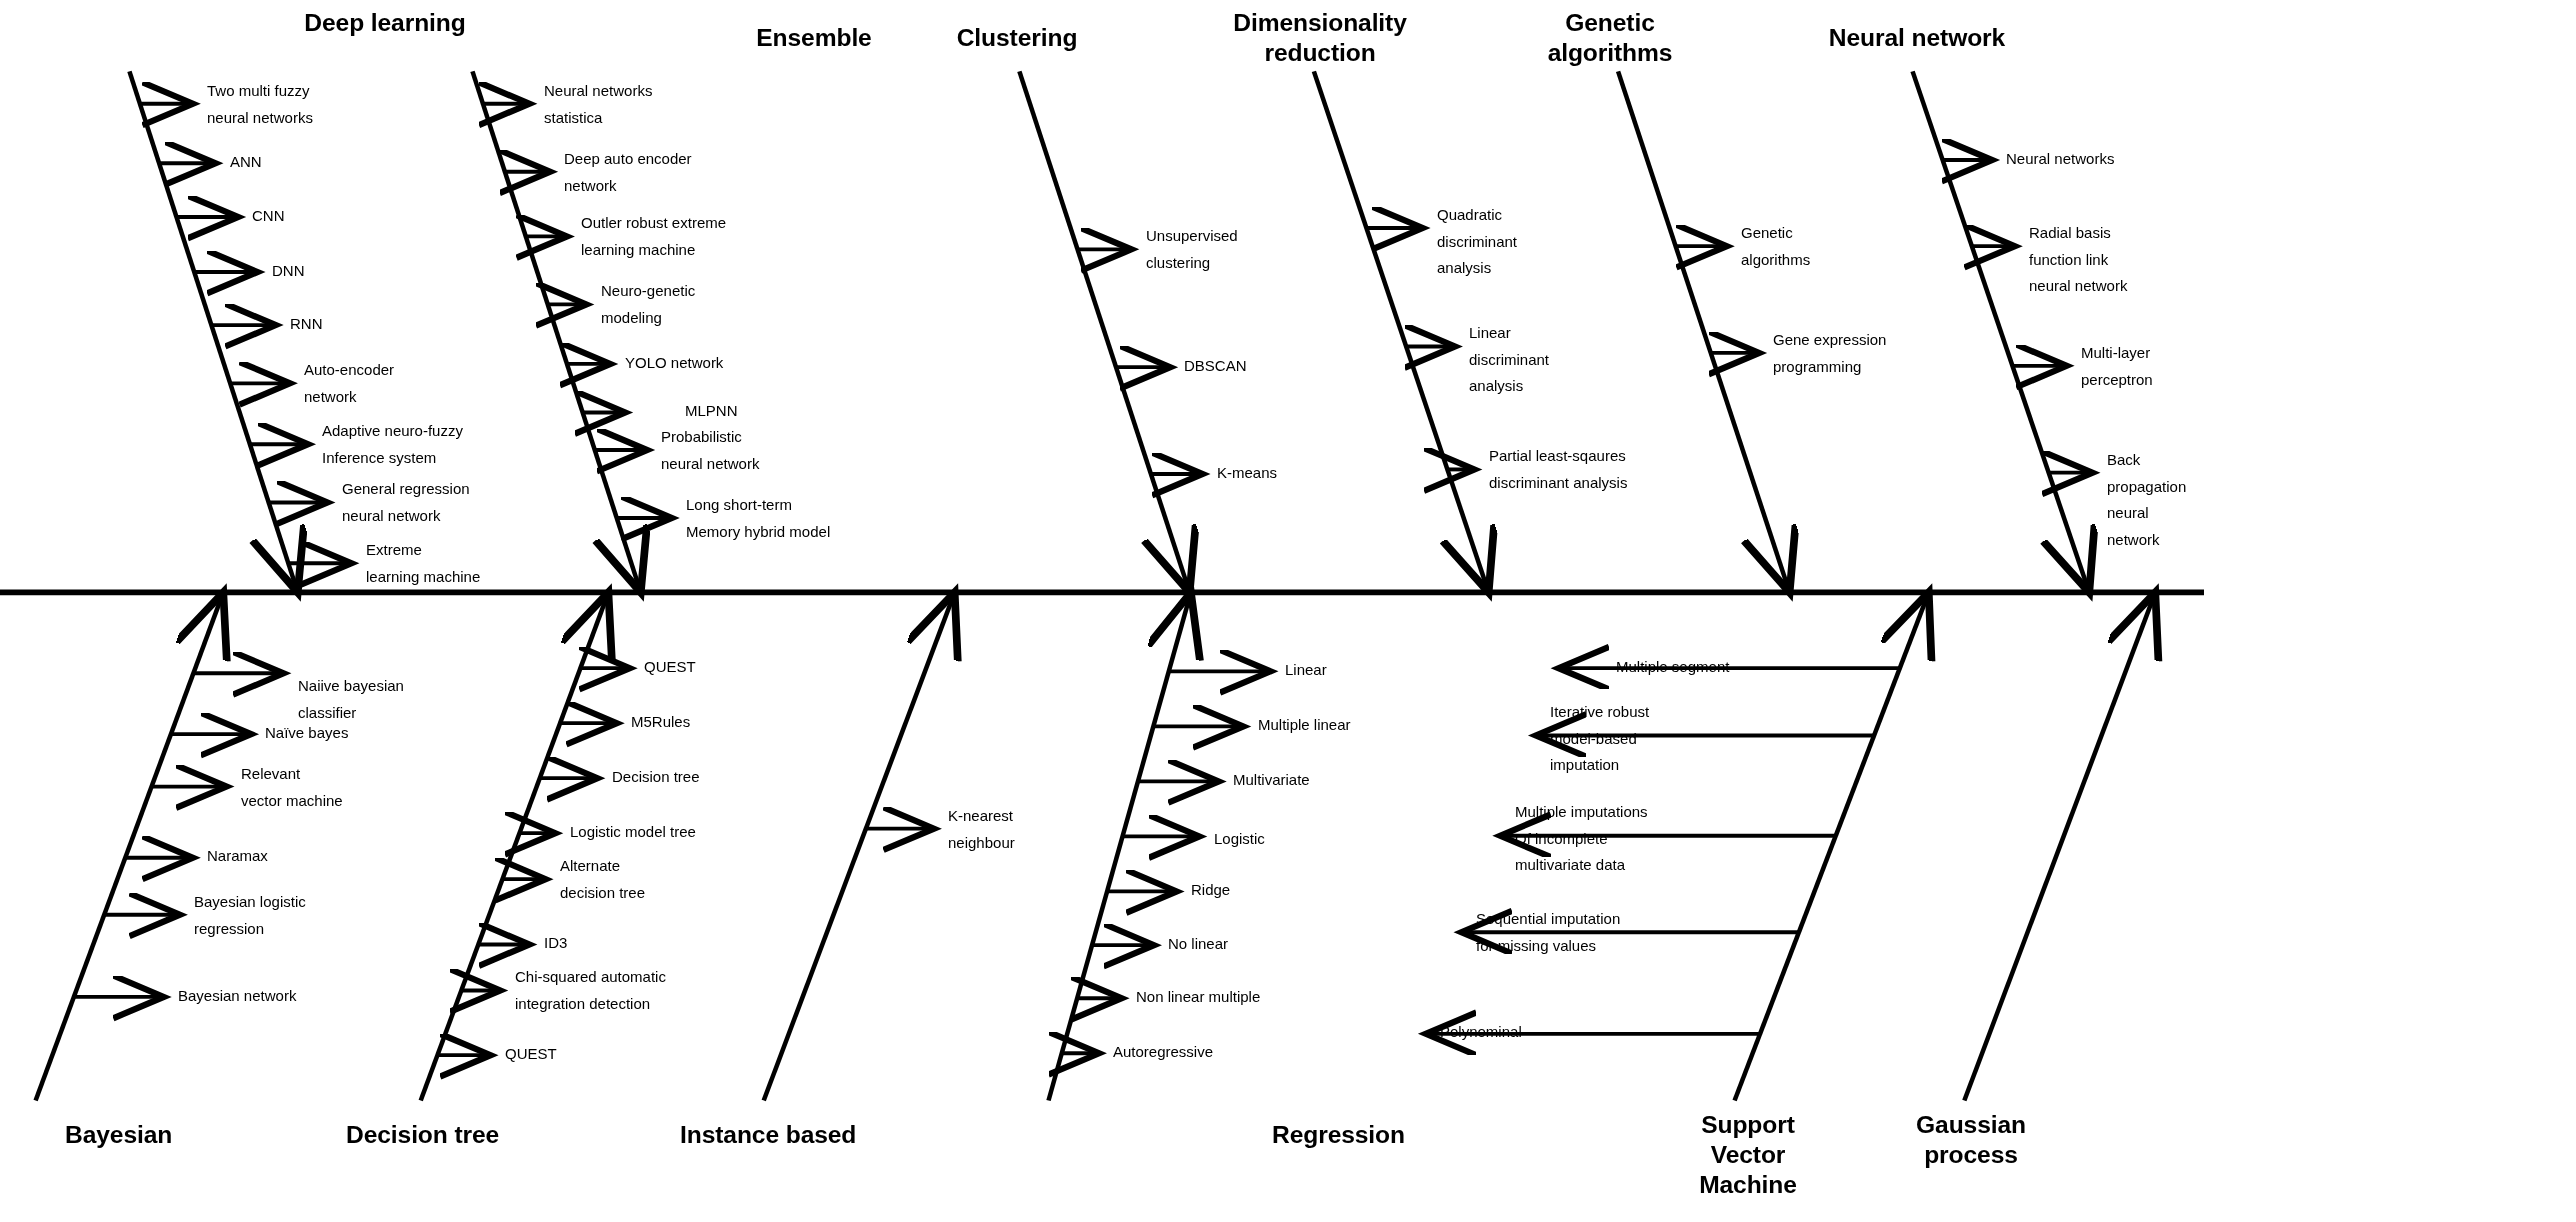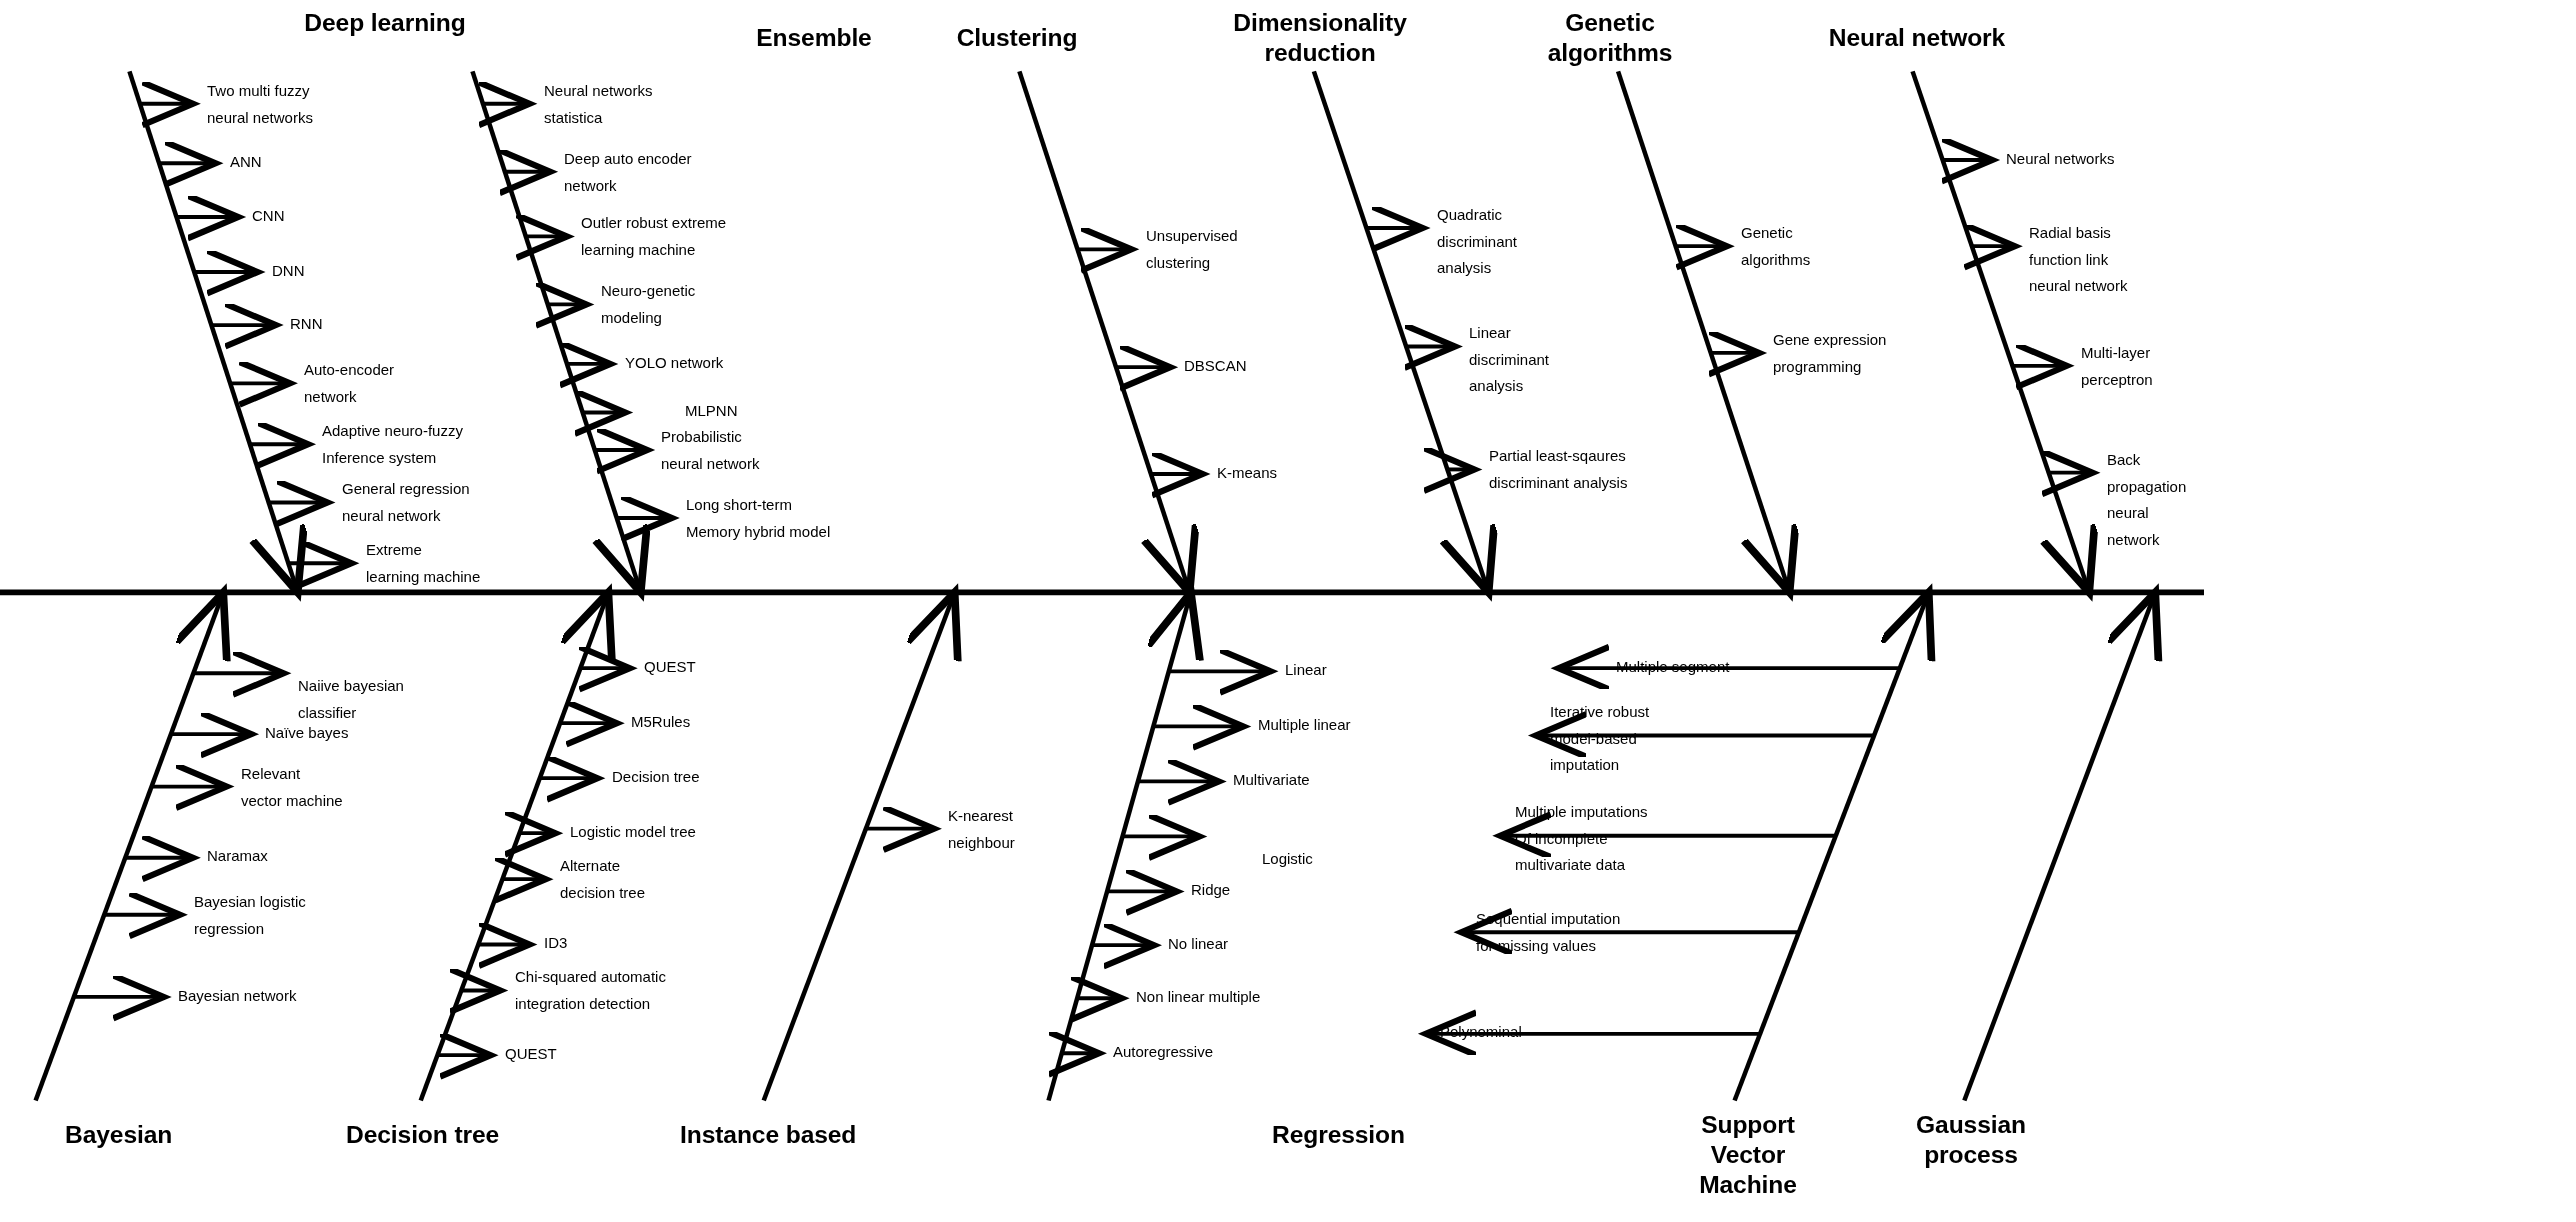--- a/index.html
+++ b/index.html
@@ -220,21 +220,21 @@
 decision tree</div>
       <div class="sub-label right" style="left: 544px; top: 930px;">ID3</div>
       <div class="sub-label right" style="left: 515px; top: 964px;">Chi-squared automatic
 integration detection</div>
       <div class="sub-label right" style="left: 505px; top: 1041px;">QUEST</div>
       <div class="sub-label right" style="left: 948px; top: 803px;">K-nearest
 neighbour</div>
       <div class="sub-label right" style="left: 1285px; top: 657px;">Linear</div>
       <div class="sub-label right" style="left: 1258px; top: 712px;">Multiple linear</div>
       <div class="sub-label right" style="left: 1233px; top: 767px;">Multivariate</div>
-      <div class="sub-label right" style="left: 1214px; top: 846px; margin-left: 48px;">Logistic</div>
+      <div class="sub-label right" style="left: 1214px; top: 826px;">Logistic</div>
       <div class="sub-label right" style="left: 1191px; top: 877px;">Ridge</div>
       <div class="sub-label right" style="left: 1168px; top: 931px;">No linear</div>
       <div class="sub-label right" style="left: 1136px; top: 984px;">Non linear multiple</div>
       <div class="sub-label right" style="left: 1113px; top: 1039px;">Autoregressive</div>
       <div class="sub-label right" style="left: 1616px; top: 654px;">Multiple segment</div>
       <div class="sub-label right" style="left: 1550px; top: 699px;">Iterative robust
 model-based
 imputation</div>
       <div class="sub-label right" style="left: 1515px; top: 799px;">Multiple imputations
 Of incomplete

